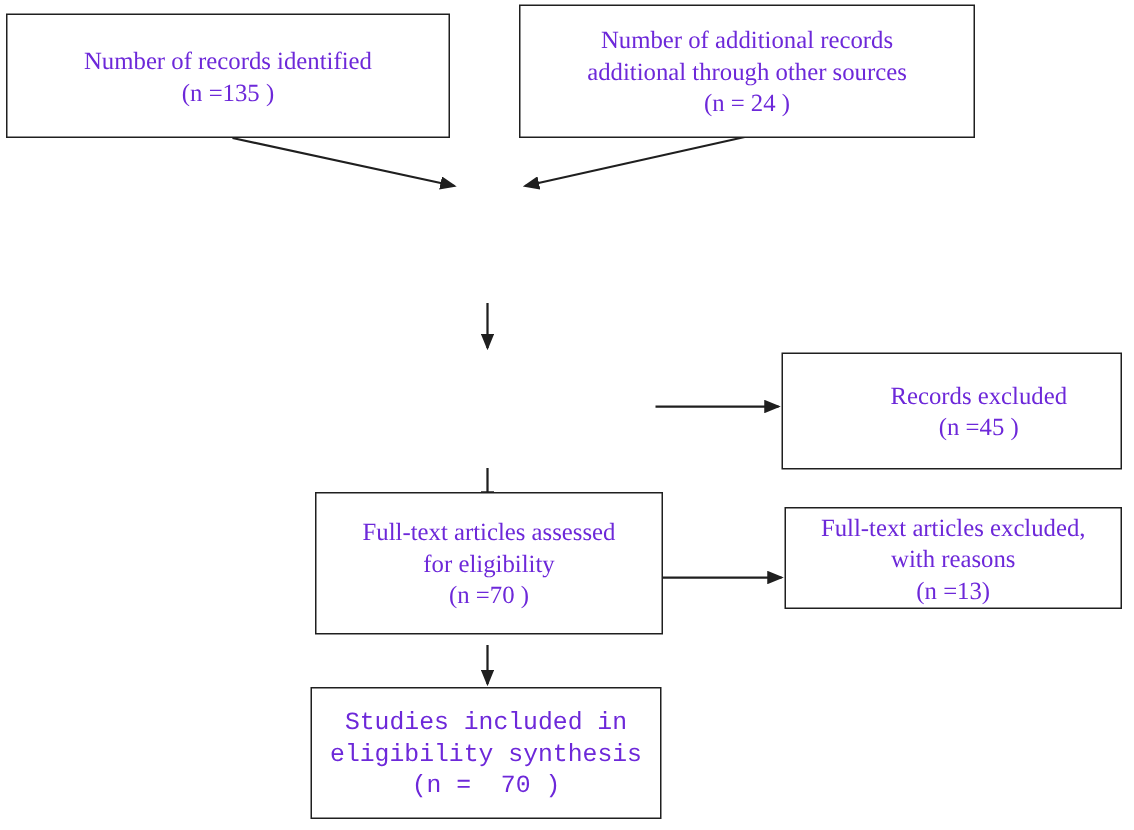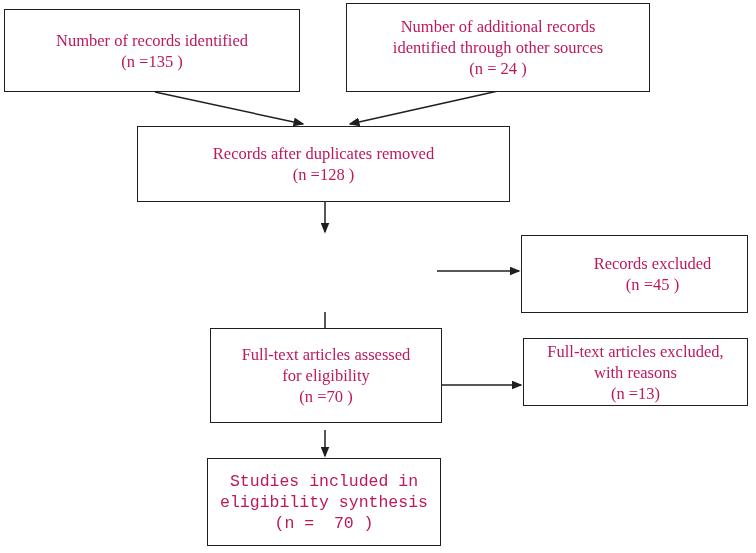--- a/index.html
+++ b/index.html
@@ -6,21 +6,21 @@
     margin: 0;
     padding: 0;
     background: #ffffff;
   }
   #canvas {
     position: relative;
     width: 756px;
     height: 553px;
     background: #ffffff;
     font-family: "Liberation Serif", "DejaVu Serif", serif;
-    color: #be185d;
+    color: #6d28d9;
     overflow: hidden;
   }
   .box {
     position: absolute;
     border: 1.5px solid #1f1f1f;
     background: #ffffff;
     display: flex;
     flex-direction: column;
     align-items: center;
     justify-content: center;
@@ -70,28 +70,24 @@
     <line x1="325" y1="430" x2="325" y2="456" stroke="#1f1f1f" stroke-width="1.5" marker-end="url(#ah)"></line>
   </svg>
 
   <div class="box b1">
     <div class="ln">Number of records identified</div>
     <div class="ln">(n =135 )</div>
   </div>
 
   <div class="box b2">
     <div class="ln">Number of additional records</div>
-    <div class="ln">identified through other sources</div>
+    <div class="ln">additional through other sources</div>
     <div class="ln">(n = 24 )</div>
   </div>
 
-  <div class="box b3">
-    <div class="ln">Records after duplicates removed</div>
-    <div class="ln">(n =128 )</div>
-  </div>
 
 
   <div class="box b5">
     <div class="ln">Records excluded</div>
     <div class="ln">(n =45 )</div>
   </div>
 
   <div class="box b6">
     <div class="ln">Full-text articles assessed</div>
     <div class="ln">for eligibility</div>

